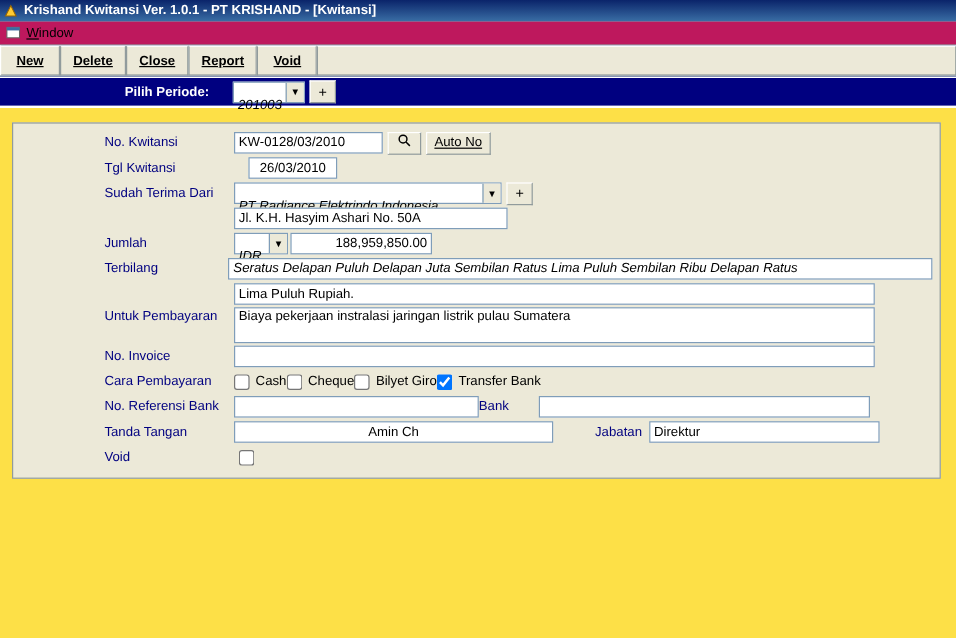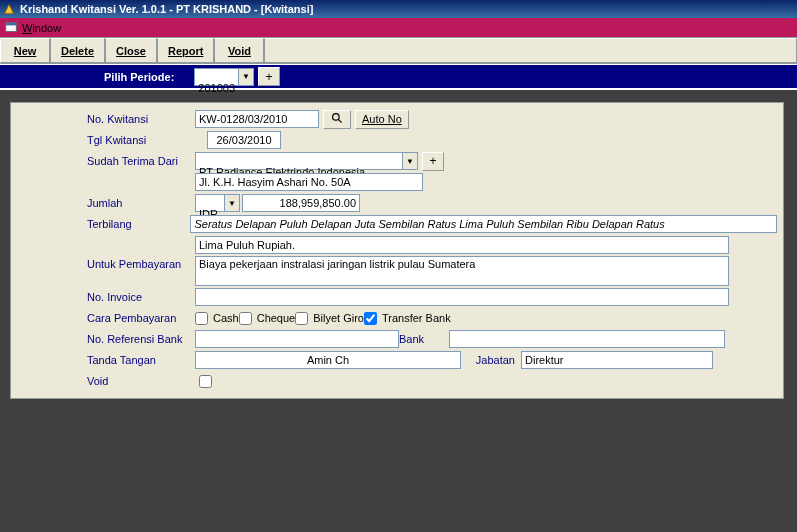--- a/index.html
+++ b/index.html
@@ -88,21 +88,21 @@
     font-family: inherit; font-size: 12px;
     height: 19px; width: 22px;
     background: #ece9d8;
     border: 1px solid #919b9c;
     border-top-color:#fff; border-left-color:#fff;
     margin-left: 4px;
     cursor: pointer;
     display:inline-flex;align-items:center;justify-content:center;
   }
   .workspace {
-    background: #404040;
+    background: #fde047;
     padding: 12px 8px;
     height: calc(532px - 18px - 20px - 26px - 26px);
     overflow: auto;
   }
   .formpanel {
     background: #ece9d8;
     border: 1px solid #919b9c;
     padding: 6px 6px;
     position: relative;
     margin-left: 2px;
@@ -146,21 +146,21 @@
   .sel {
     border:1px solid #7f9db9;
     background:#fff;
     height:18px;
     display:inline-flex;
     align-items:stretch;
   }
   .sel .selval{
     padding:19px 3px;
     min-width:40px;
-    display:inline-flex;align-items:center;
+    display:inline-flex;align-items:center;font-style:italic;
   }
   .sel .selvalwide{ min-width:206px;}
   .sel .selbtn{
     width:15px;background:#ece9d8;
     border-left:1px solid #7f9db9;
     display:inline-flex;align-items:center;justify-content:center;
     cursor:pointer;
     font-size:8px;color:#000;
   }
   .chkgroup { display:flex; align-items:center;}
@@ -303,21 +303,21 @@
       <div class="lblcol">No. Referensi Bank</div>
       <input type="text" style="width: 204px;">
       <span style="width:50px;text-align:left;color:#000080;padding-right:6px">Bank</span>
       <input type="text" style="width: 276px;">
     </div>
 
 
     <div class="row">
       <div class="lblcol">Tanda Tangan</div>
       <input type="text" style="width: 266px; text-align: center;" value="Amin Ch">
-      <span style="width:60px;text-align:right;color:#000080;padding-right:6px">Jabatan</span>
+      <span style="width:80px;text-align:right;color:#000080;padding-right:6px">Jabatan</span>
       <input type="text" style="width: 192px;" value="Direktur">
     </div>
 
     <div class="row">
       <div class="lblcol">Void</div>
       <input type="checkbox" style="width: 13px; height: 13px;">
     </div>
 
   </div>
 </div>

